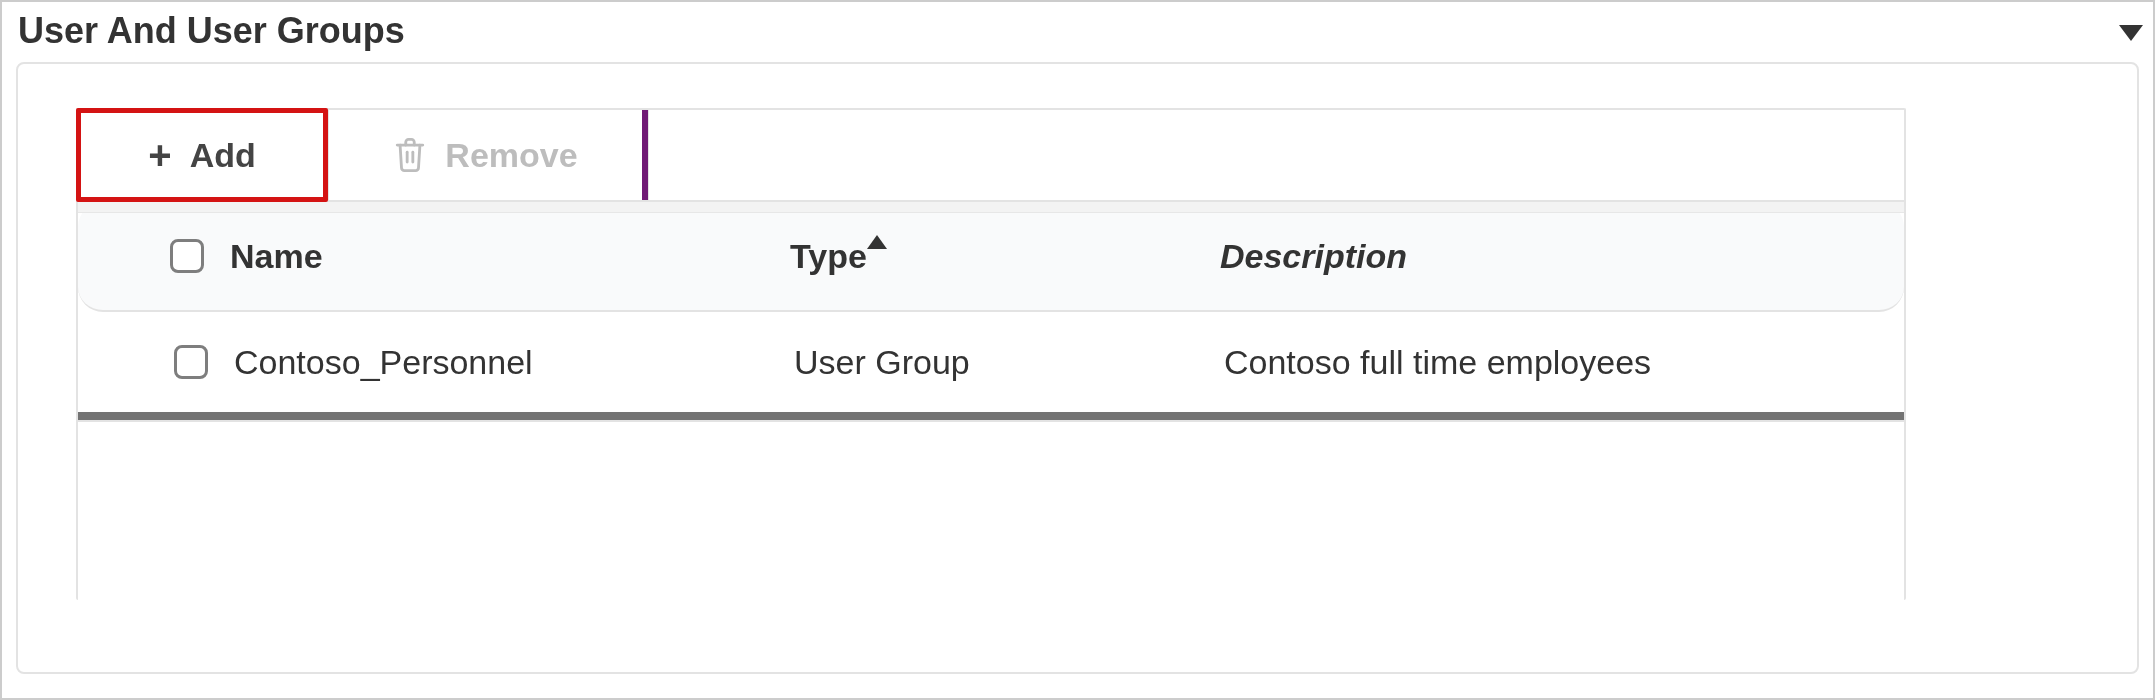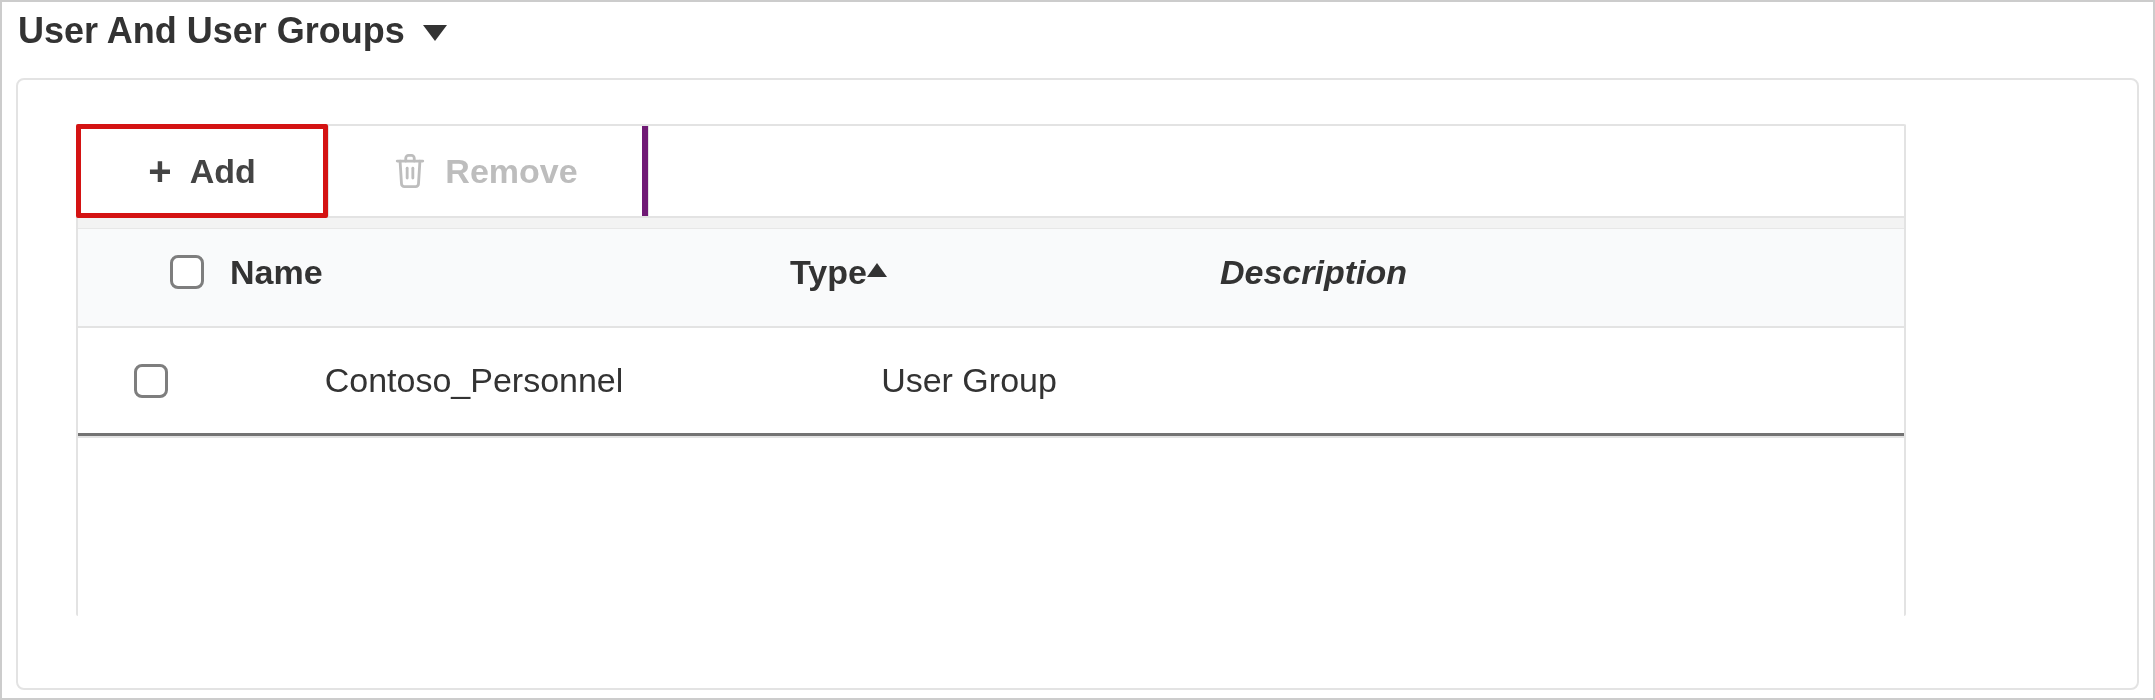--- a/index.html
+++ b/index.html
@@ -19,21 +19,22 @@
     padding: 8px 10px 10px 10px;
   }
   .section-header {
     display: flex;
     align-items: center;
     gap: 18px;
     font-size: 36px;
     font-weight: 700;
     color: #333;
     padding-left: 6px;
-    margin-bottom: 26px;
+    margin-bottom: 10px;
+    justify-content: space-between;
   }
   .section-header .caret {
     display: inline-block;
     width: 0; height: 0;
     border-left: 12px solid transparent;
     border-right: 12px solid transparent;
     border-top: 16px solid #333;
     position: relative;
     top: 2px;
   }
@@ -105,52 +106,52 @@
     height: 110px;
     border-bottom: 2px solid #e3e3e3;
     background: #f9fafb;
     display: flex;
     align-items: center;
     font-size: 34px;
     font-weight: 700;
     color: #333;
     padding-left: 92px;
     position: relative;
+    border-radius: 25px;
   }
   .thead::before {
     content: "";
     position: absolute;
     left: 0; right: 0; top: 0;
     height: 10px;
     background: #f3f3f3;
     border-bottom: 1px solid #e7e7e7;
   }
   .thead-check { width: 60px; display:flex; align-items:center;}
   .col-name { width: 560px; }
-  .col-type { width: 430px; display: flex; align-items: center; gap: 0;}
+  .col-type { width: 430px; display: flex; gap: 0;}
   .col-desc { flex: 1; font-style: italic; }
   .sort-asc {
     display: inline-block;
     width: 0; height: 0;
     border-left: 10px solid transparent;
     border-right: 10px solid transparent;
     border-bottom: 14px solid #333;
     position: relative;
     top: -2px;
   }
   .row {
     height: 108px;
-    border-bottom: 3px solid #737373;
+    border-bottom: 8px solid #737373;
     display: flex;
     align-items: center;
     font-size: 34px;
     color: #333;
-    padding-left: 56px;
-    background: #fff;
-    text-align: center;
+    padding-left: 96px;
+    background: #fff;
   }
   .row-check { width: 60px; display:flex; align-items:center;}
   .cell-name { width: 560px; }
   .cell-type { width: 430px; }
   .cell-desc { flex: 1; }
   .cbox {
     width: 34px;
     height: 34px;
     border: 3px solid #7e7e7e;
     border-radius: 8px;
@@ -210,20 +211,21 @@
           <span>Description</span>
         </div>
       </div>
 
       <div class="row">
         <div class="row-check">
           <span class="cbox"></span>
         </div>
         <div class="cell-name">Contoso_Personnel</div>
         <div class="cell-type">User Group</div>
+        <div class="cell-desc">Contoso full time employees</div>
       </div>
 
       <div class="blank"></div>
 
     </div>
   </div>
 
 </div>
 
 </body></html>

